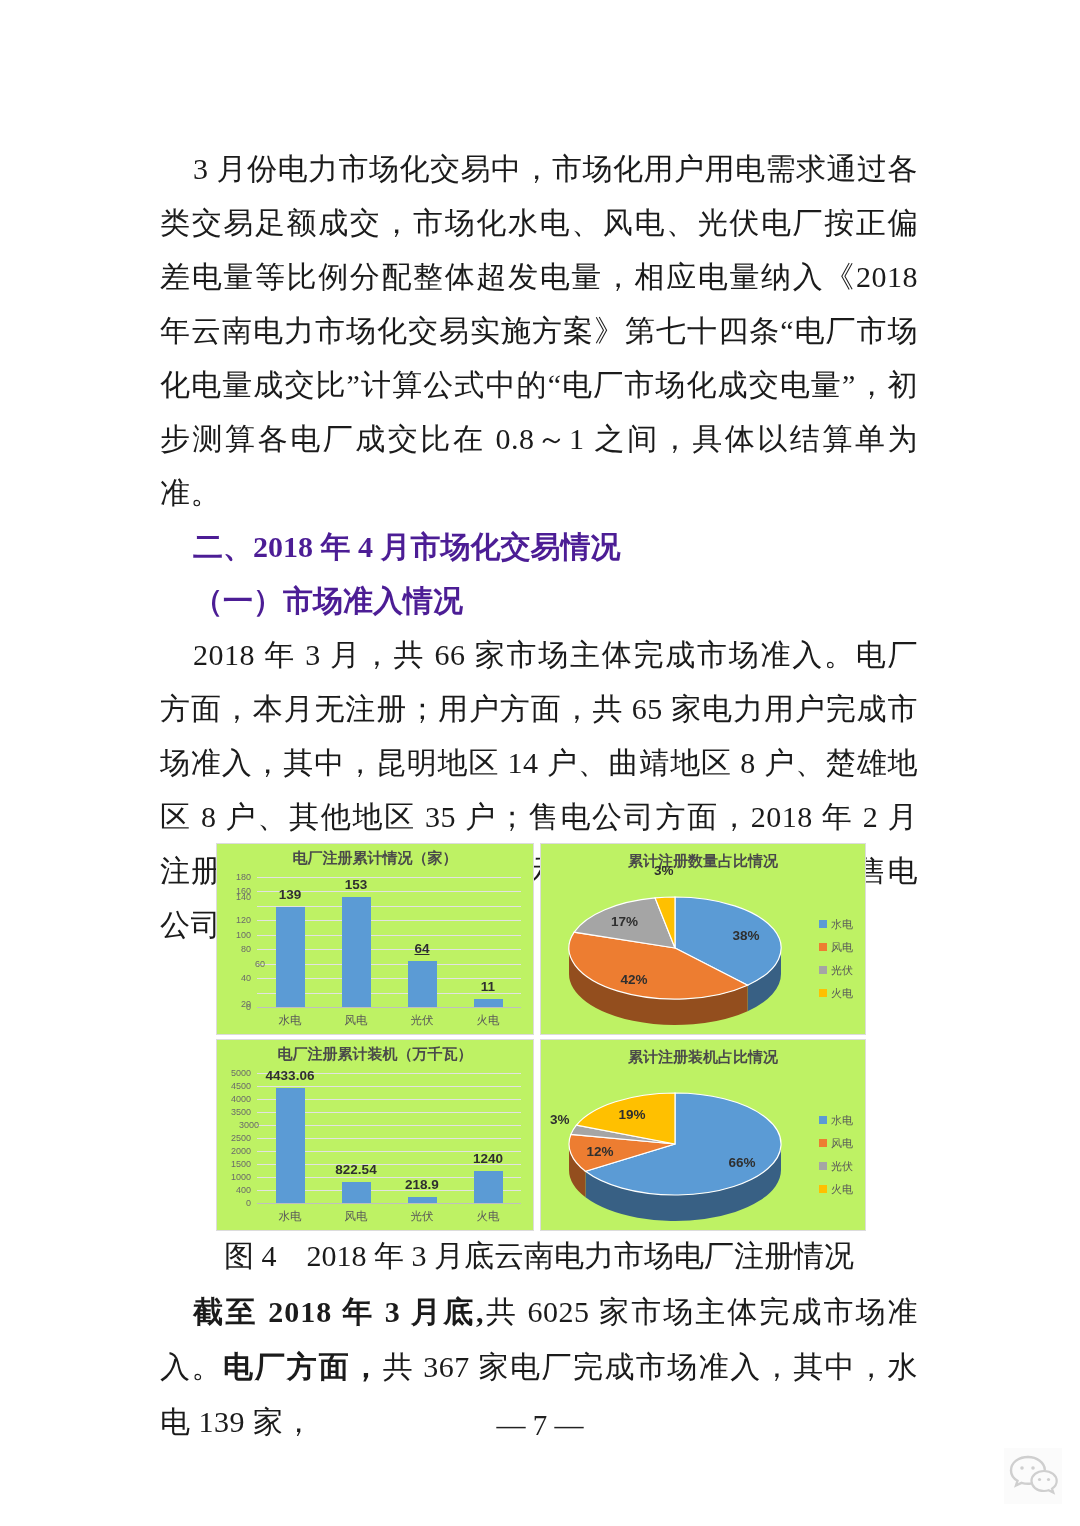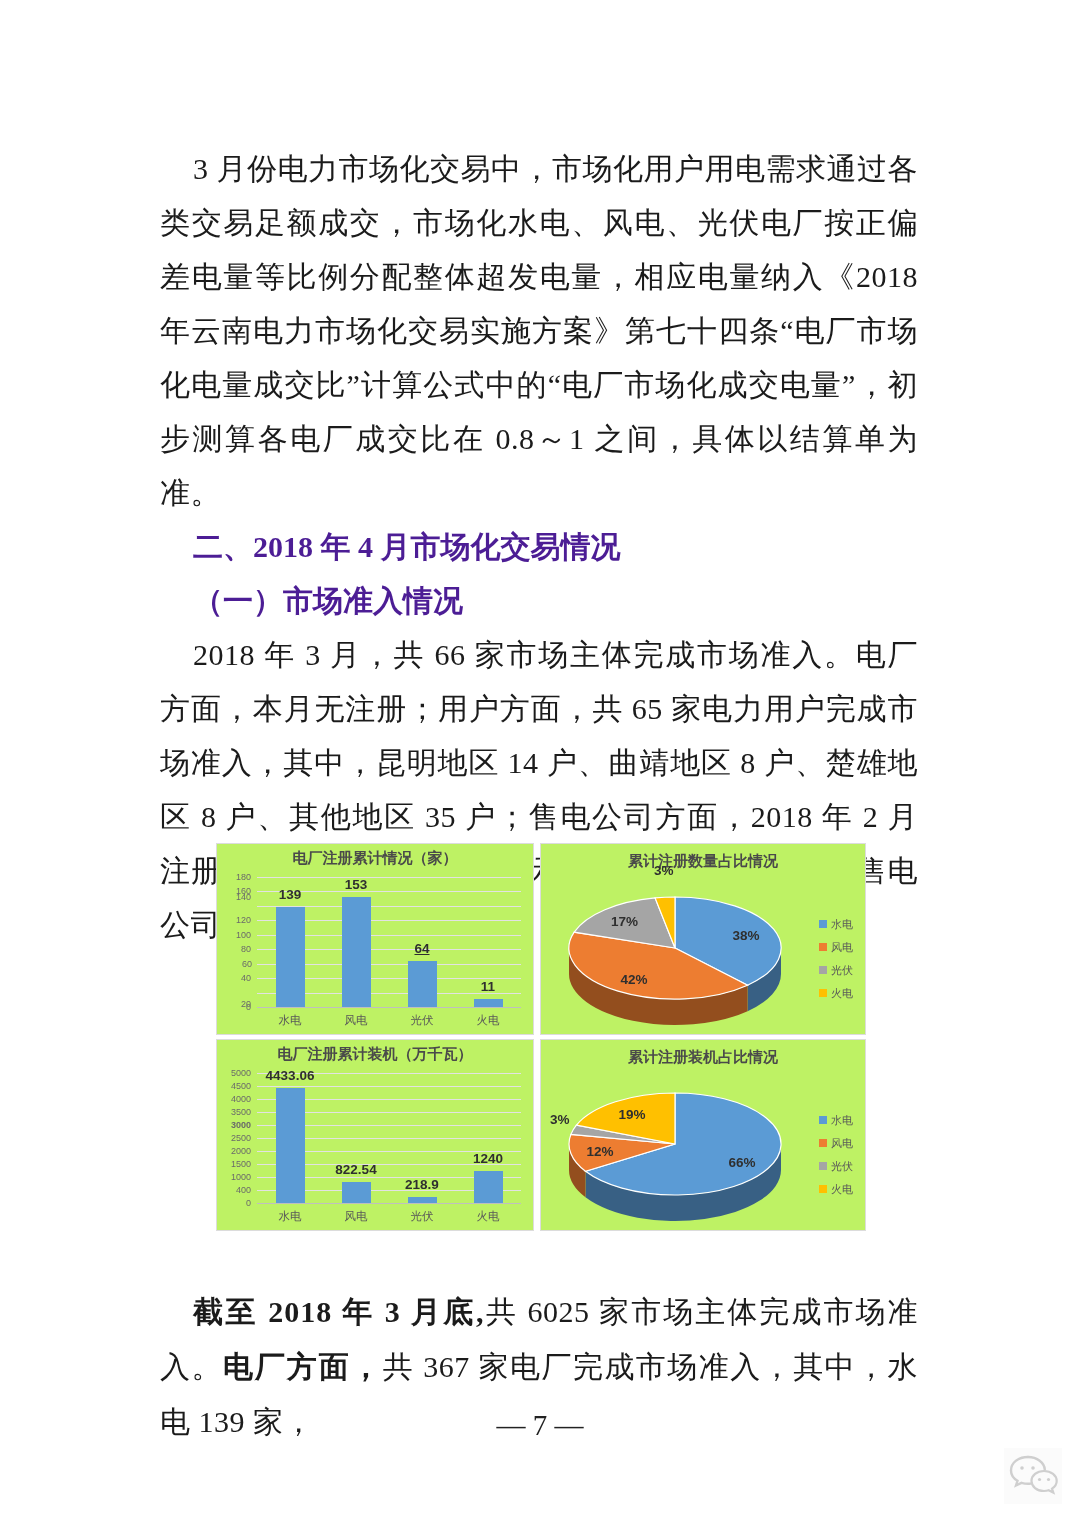--- a/index.html
+++ b/index.html
@@ -47,21 +47,21 @@
   <div class="charts">
     <div class="chart">
         <div class="ct">电厂注册累计情况（家）</div>
         <div class="gl gl0" style="left: 40px; width: 264px; top: 163px;"></div>
         <div class="yt" style="left: 0px; width: 34px; top: 158px;">0</div>
         <div class="gl" style="left: 40px; width: 264px; top: 148.6px;"></div>
         <div class="yt" style="left: 0px; width: 34px; top: 155px;">20</div>
         <div class="gl" style="left: 40px; width: 264px; top: 134.1px;"></div>
         <div class="yt" style="left: 0px; width: 34px; top: 129.1px;">40</div>
         <div class="gl" style="left: 40px; width: 264px; top: 119.7px;"></div>
-        <div class="yt" style="left: 1px; width: 34px; top: 114.7px; text-align: right;">60</div>
+        <div class="yt" style="left: 14px; width: 34px; top: 114.7px; text-align: right;">60</div>
         <div class="gl" style="left: 40px; width: 264px; top: 105.2px;"></div>
         <div class="yt" style="left: 0px; width: 34px; top: 100.2px;">80</div>
         <div class="gl" style="left: 40px; width: 264px; top: 90.8px;"></div>
         <div class="yt" style="left: 0px; width: 34px; top: 85.8px;">100</div>
         <div class="gl" style="left: 40px; width: 264px; top: 76.3px;"></div>
         <div class="yt" style="left: 0px; width: 34px; top: 71.3px;">120</div>
         <div class="gl" style="left: 40px; width: 264px; top: 61.9px;"></div>
         <div class="yt" style="left: 0px; width: 34px; top: 48px;">140</div>
         <div class="gl" style="left: 40px; width: 264px; top: 47.4px;"></div>
         <div class="yt" style="left: 0px; width: 34px; top: 42.4px;">160</div>
@@ -109,21 +109,21 @@
         <div class="yt" style="left: 0px; width: 34px; top: 145px;">400</div>
         <div class="gl" style="left: 40px; width: 264px; top: 137px;"></div>
         <div class="yt" style="left: 0px; width: 34px; top: 132px;">1000</div>
         <div class="gl" style="left: 40px; width: 264px; top: 124px;"></div>
         <div class="yt" style="left: 0px; width: 34px; top: 119px;">1500</div>
         <div class="gl" style="left: 40px; width: 264px; top: 111px;"></div>
         <div class="yt" style="left: 0px; width: 34px; top: 106px;">2000</div>
         <div class="gl" style="left: 40px; width: 264px; top: 98px;"></div>
         <div class="yt" style="left: 0px; width: 34px; top: 93px;">2500</div>
         <div class="gl" style="left: 40px; width: 264px; top: 85px;"></div>
-        <div class="yt" style="left: 0px; width: 34px; top: 80px; font-weight: bold;">3000</div>
+        <div class="yt" style="left: 8px; width: 34px; top: 80px;">3000</div>
         <div class="gl" style="left: 40px; width: 264px; top: 72px;"></div>
         <div class="yt" style="left: 0px; width: 34px; top: 67px;">3500</div>
         <div class="gl" style="left: 40px; width: 264px; top: 59px;"></div>
         <div class="yt" style="left: 0px; width: 34px; top: 54px;">4000</div>
         <div class="gl" style="left: 40px; width: 264px; top: 46px;"></div>
         <div class="yt" style="left: 0px; width: 34px; top: 41px;">4500</div>
         <div class="gl" style="left: 40px; width: 264px; top: 33px;"></div>
         <div class="yt" style="left: 0px; width: 34px; top: 28px;">5000</div>
         <div class="bar" style="left: 58.5px; width: 29px; top: 47.7px; height: 115.3px; background: rgb(91, 155, 213);"></div>
         <div class="bv" style="left: 40px; width: 66px; top: 27.7px;">4433.06</div>
@@ -154,20 +154,21 @@
           <text x="290" y="84" font-size="11" fill="#595959">水电</text>
           <rect x="278" y="99" width="8" height="8" fill="#ED7D31"></rect>
           <text x="290" y="107" font-size="11" fill="#595959">风电</text>
           <rect x="278" y="122" width="8" height="8" fill="#A5A5A5"></rect>
           <text x="290" y="130" font-size="11" fill="#595959">光伏</text>
           <rect x="278" y="145" width="8" height="8" fill="#FFC000"></rect>
           <text x="290" y="153" font-size="11" fill="#595959">火电</text>
         </svg></div>
   </div>
 
+  <p class="caption">图 4　2018 年 3 月底云南电力市场电厂注册情况</p>
 
   <p class="p3"><b>截至 2018 年 3 月底,</b><span>共 6025 家市场主体完成市场准入。</span><b>电厂方面，</b><span>共 367 家电厂完成市场准入，其中，水电 139 家，</span></p>
 
   <div class="pageno">— 7 —</div>
 
   <div class="watermark">
     <svg width="50" height="44" viewBox="0 0 50 44" fill="none">
       <path d="M20 3 C10 3 3 9 3 16.5 C3 21 5.6 24.5 9.5 26.8 L8 31.5 L13.5 28.8 C15.5 29.4 17.7 29.8 20 29.8 C21 29.8 22 29.7 22.9 29.6" stroke="#cfcfcf" stroke-width="2.4" stroke-linecap="round"></path>
       <path d="M20 3 C29 3 36.5 8.7 36.8 15.6" stroke="#cfcfcf" stroke-width="2.4" stroke-linecap="round"></path>
       <circle cx="14" cy="14" r="1.8" fill="#cfcfcf"></circle>

